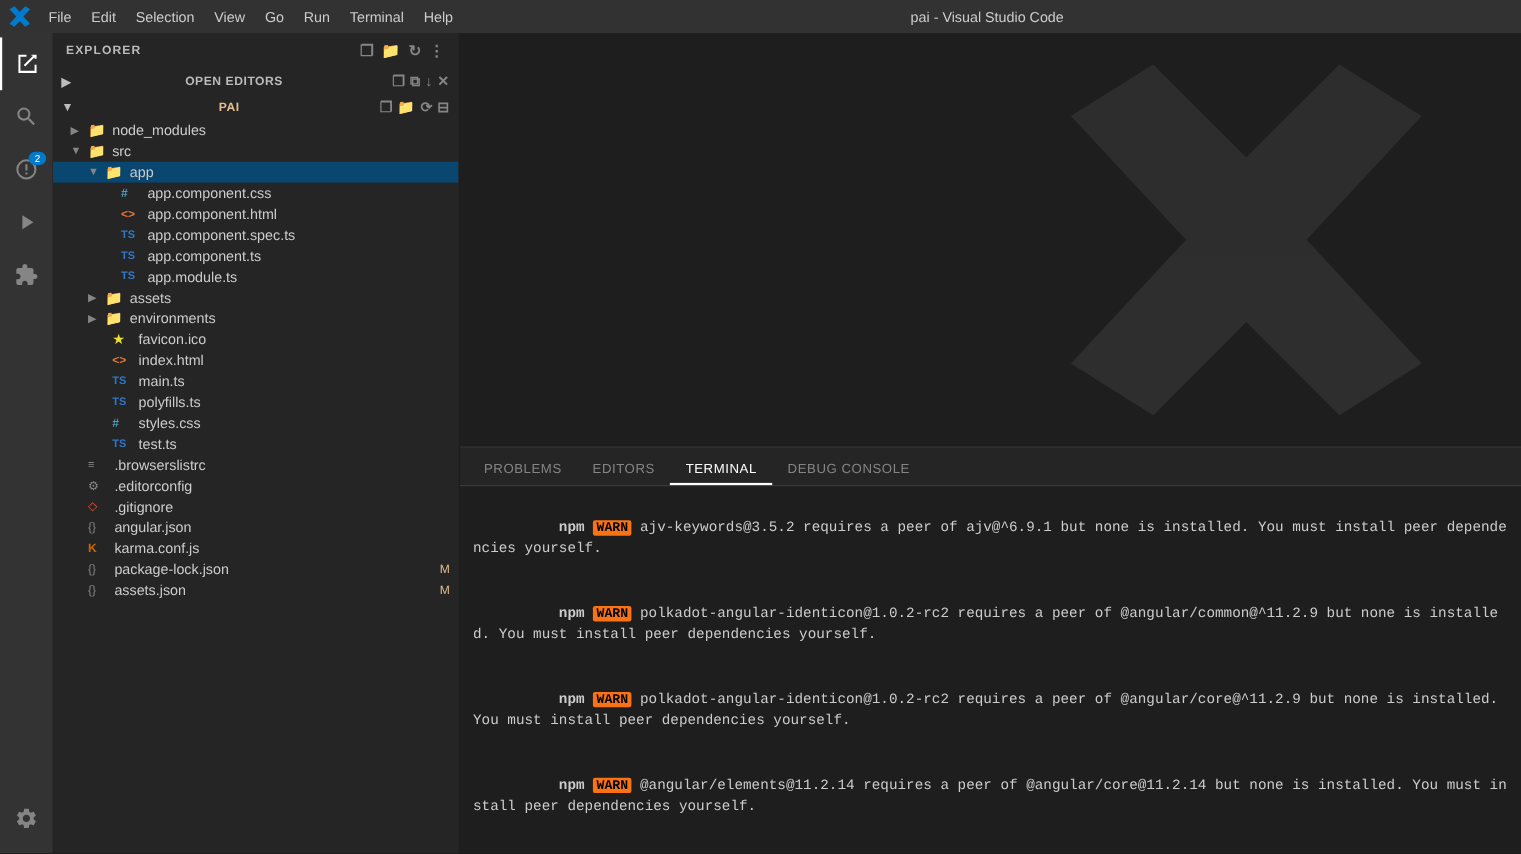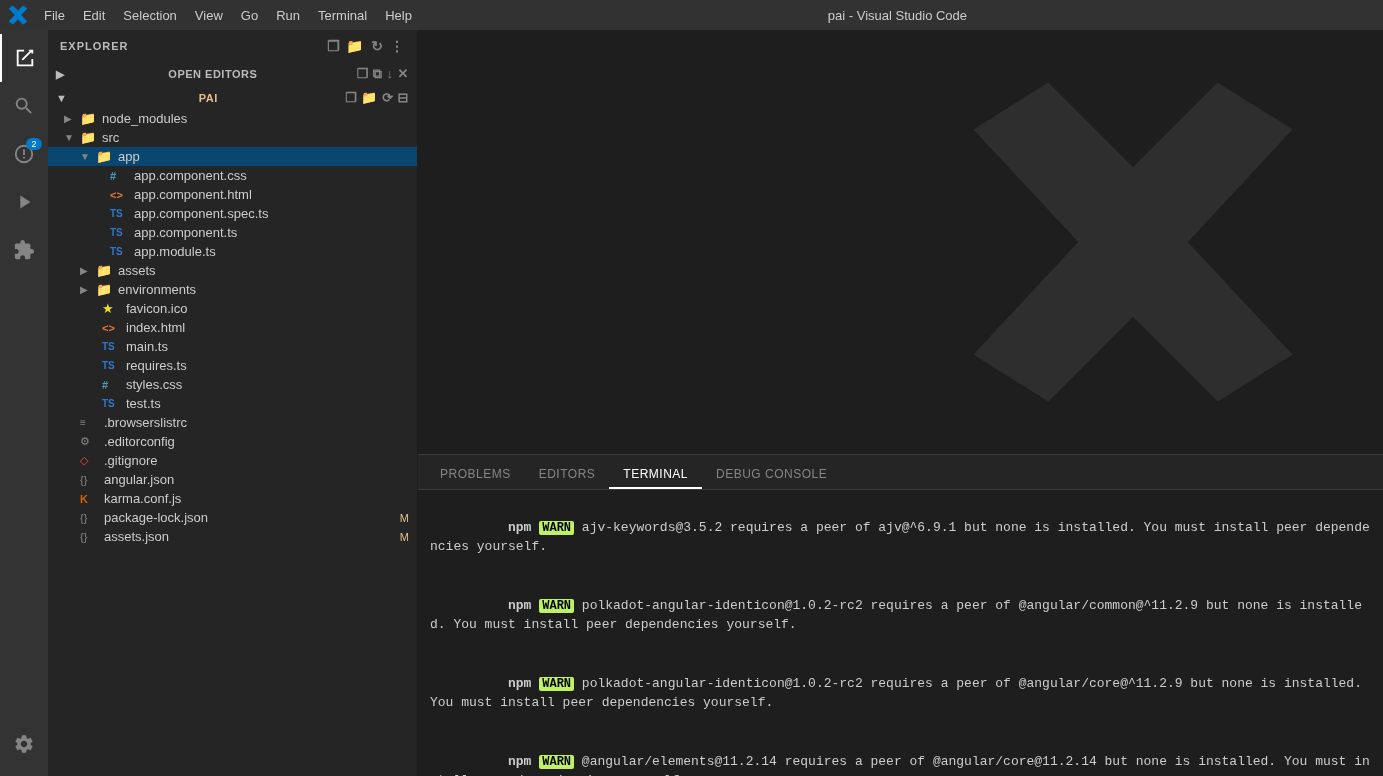--- a/index.html
+++ b/index.html
@@ -185,21 +185,21 @@
       right: 80px;
       top: 50%;
       transform: translateY(-50%);
       opacity: 0.07;
       width: 340px;
       height: 340px;
     }
 
     
     .terminal-panel {
-      height: 322px;
+      height: 370px;
       background: #1e1e1e;
       border-top: 1px solid #3c3c3c;
       display: flex;
       flex-direction: column;
       flex-shrink: 0;
       justify-content: flex-end;
     }
     .terminal-tabs {
       display: flex;
       background: #252526;
@@ -228,21 +228,21 @@
       font-size: 13px;
       overflow-y: auto;
       color: #cccccc;
       line-height: 1.5;
     }
     .terminal-line {
       white-space: pre-wrap;
       word-break: break-all;
     }
     .warn-badge {
-      background: #bef264;
+      background: #f97316;
       color: #000000;
       font-weight: bold;
       font-size: 12px;
       padding: 0px 3px;
       border-radius: 2px;
     }
     .cmd-highlight {
       background: rgba(100, 149, 237, 0.3);
       border-radius: 2px;
     }
@@ -436,21 +436,21 @@
         <span class="indent" style="width:48px"></span>
         <span class="arrow" style="width:6px"></span>
         <span class="file-icon" style="color:#3178c6; font-size:10px; font-weight:bold; width:20px;">TS</span>
         <span class="item-name">main.ts</span>
       </div>
 
       <div class="tree-item">
         <span class="indent" style="width:48px"></span>
         <span class="arrow" style="width:6px"></span>
         <span class="file-icon" style="color:#3178c6; font-size:10px; font-weight:bold; width:20px;">TS</span>
-        <span class="item-name">requires.ts</span>
+        <span class="item-name">polyfills.ts</span>
       </div>
 
       <div class="tree-item">
         <span class="indent" style="width:48px"></span>
         <span class="arrow" style="width:6px"></span>
         <span class="file-icon" style="color:#519aba; font-size:11px; font-weight:bold; width:20px;">#</span>
         <span class="item-name">styles.css</span>
       </div>
 
       <div class="tree-item">

